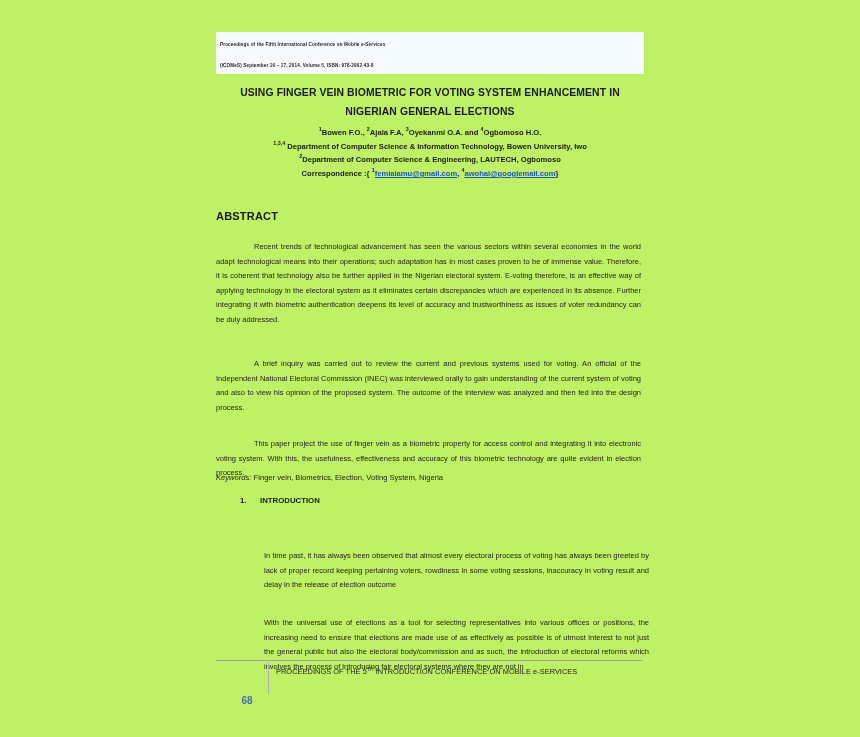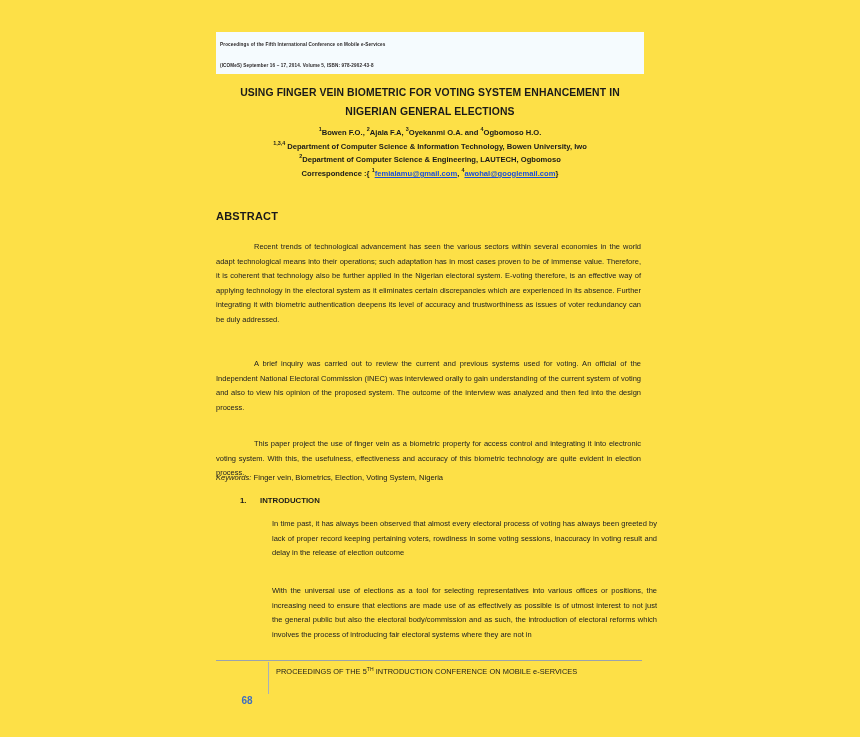--- a/index.html
+++ b/index.html
@@ -13,21 +13,21 @@
     font-family: "Liberation Sans", sans-serif;
     overflow: hidden;
   }
 
   #page {
     position: absolute;
     left: 0;
     top: 0;
     width: 860px;
     height: 737px;
-    background: #fde047;
+    background: #bef264;
   }
 
   
   #doc {
     position: absolute;
     left: 216px;
     top: 0;
     width: 428px;
     height: 737px;
   }
@@ -135,22 +135,23 @@
     position: absolute;
     left: 24px;
     top: 496px;
     font-size: 7.8px;
     font-weight: bold;
     color: #1a1a1a;
   }
   .numbered-head .num { display: inline-block; width: 20px; }
 
   .para.sub {
-    left: 56px;
+    left: 48px;
     width: 385px;
+    margin-top: 32px;
   }
   #intro-p1 { top: 517px; }
   #intro-p2 { top: 584px; }
 
   
   .footer-rule {
     position: absolute;
     left: 0;
     top: 660px;
     width: 426px;

